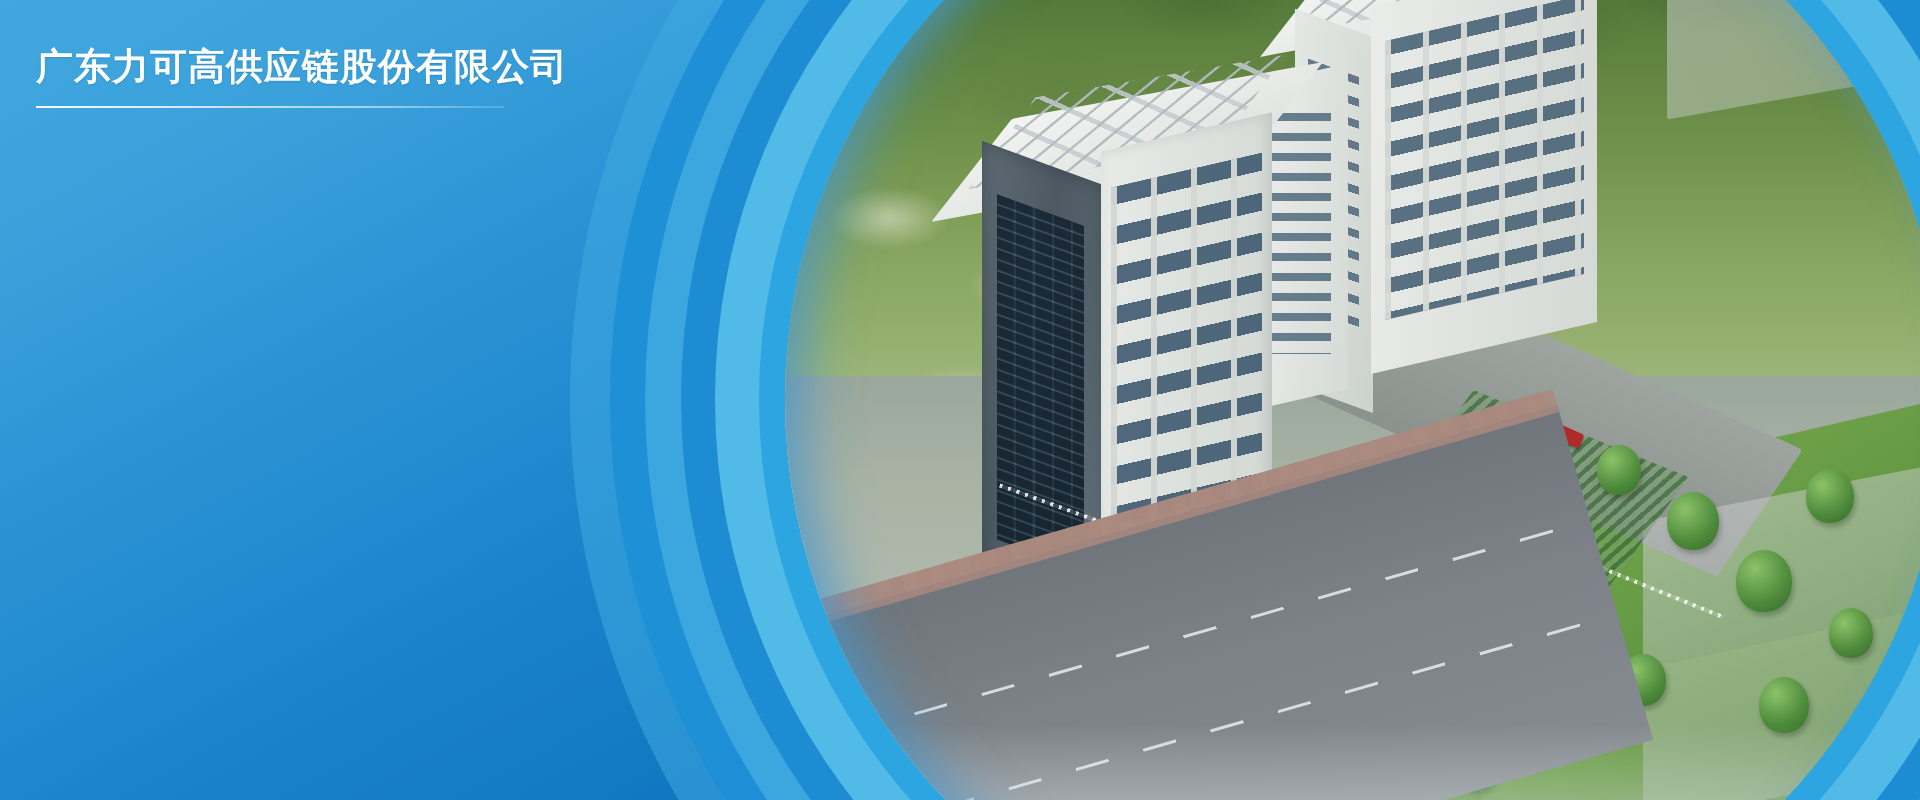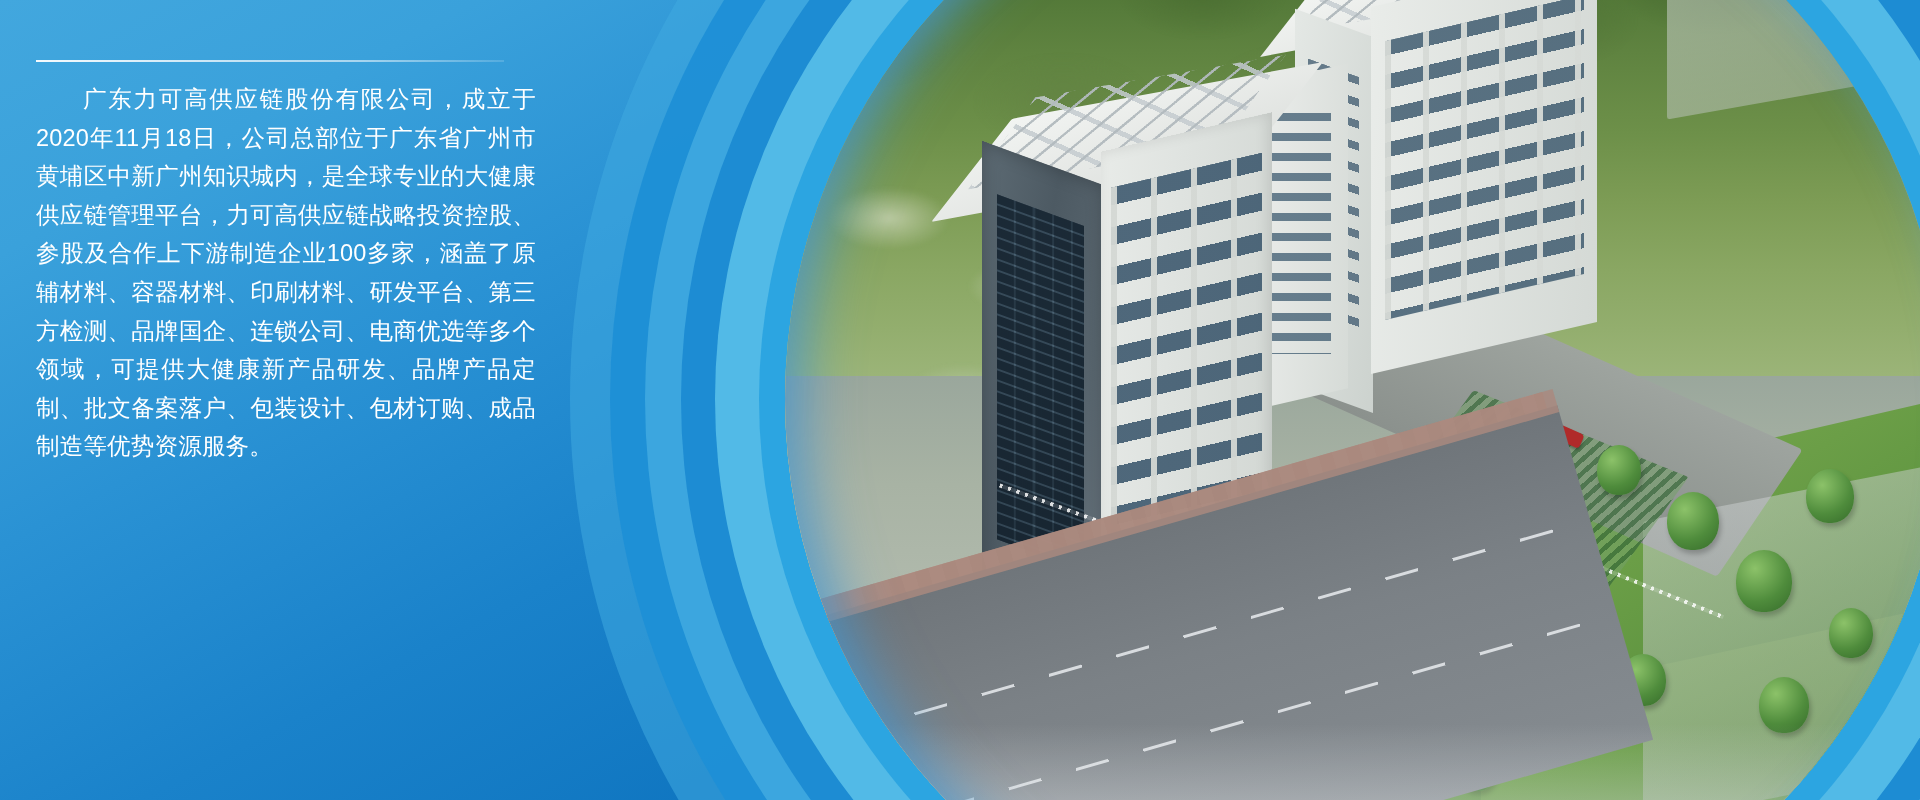--- a/index.html
+++ b/index.html
@@ -587,19 +587,19 @@
         <div class="road-line l1"></div>
         <div class="road-line l2"></div>
       </div>
 
       <div class="mist"></div>
     </div>
     <div class="disc-feather"></div>
   </div>
 
   <div class="content">
+    <div class="title">广东力可高供应链股份有限公司</div>
     <div class="rule"></div>
     <div class="body">
-      <p>广东力可高供应链股份有限公司，成立于2020年11月18日，公司总部位于广东省广州市黄埔区中新广州知识城内，是全球专业的大健康供应链管理平台，力可高供应链战略投资控股、参股及合作上下游制造企业100多家，涵盖了原辅材料、容器材料、印刷材料、研发平台、第三方检测、品牌国企、连锁公司、电商优选等多个领域，可提供大健康新产品研发、品牌产品定制、批文备案落户、包装设计、包材订购、成品制造等优势资源服务。</p>
     </div>
   </div>
 
 </div>
 
 </body></html>

